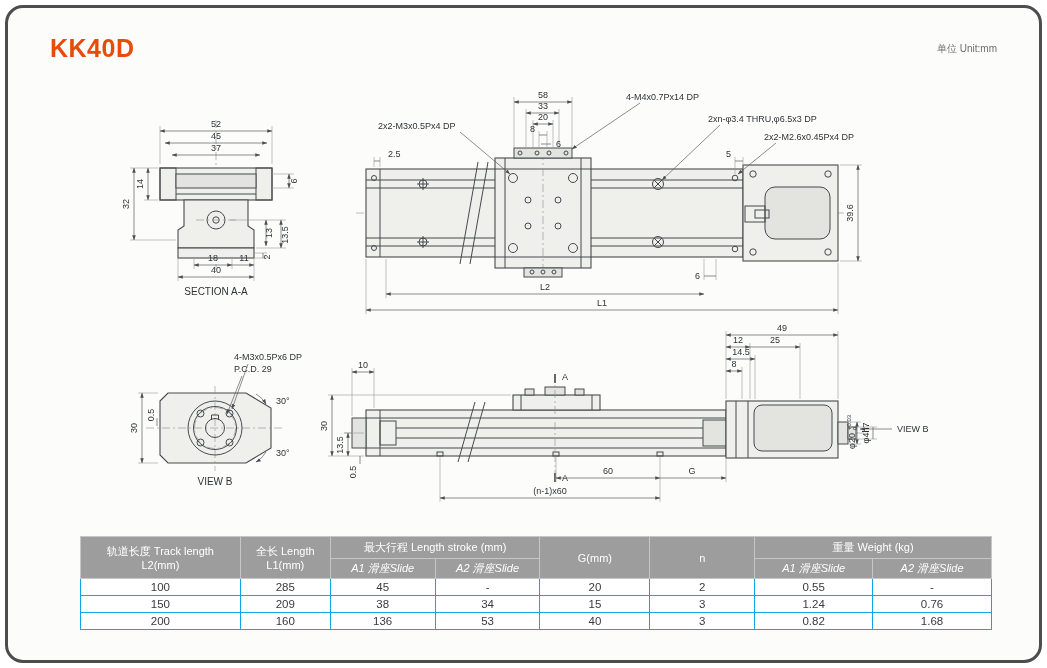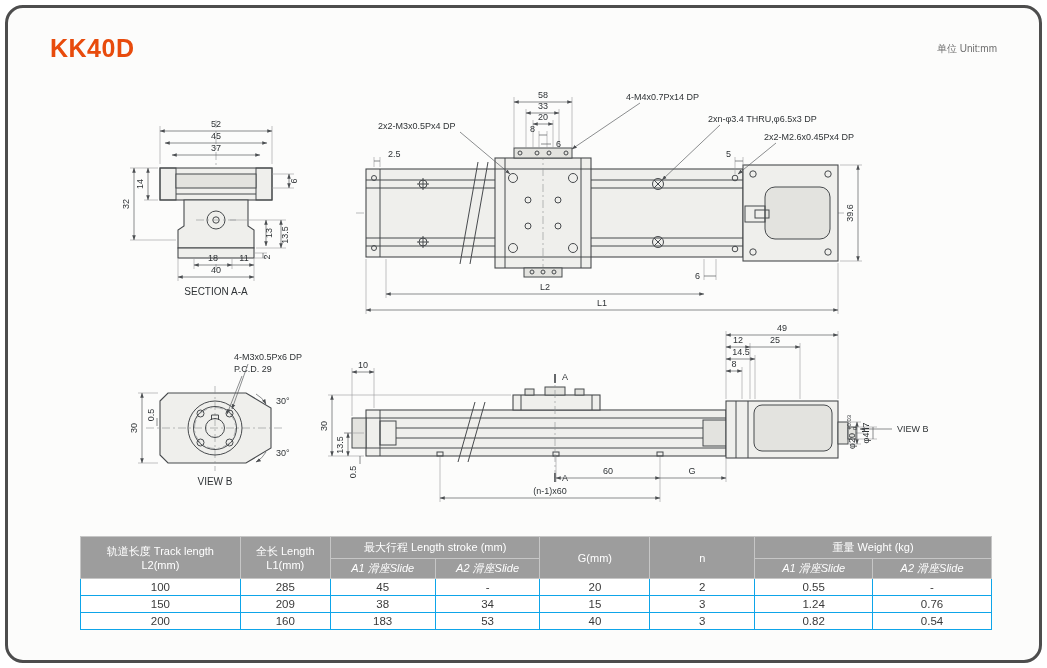--- a/index.html
+++ b/index.html
@@ -436,23 +436,23 @@
         <td>38</td>
         <td>34</td>
         <td>15</td>
         <td>3</td>
         <td>1.24</td>
         <td>0.76</td>
       </tr>
       <tr>
         <td>200</td>
         <td>160</td>
-        <td>183</td>
+        <td>136</td>
         <td>53</td>
         <td>40</td>
         <td>3</td>
         <td>0.82</td>
-        <td>0.54</td>
+        <td>1.68</td>
       </tr>
     </tbody>
   </table>
 
 </div>
 
 </body></html>

